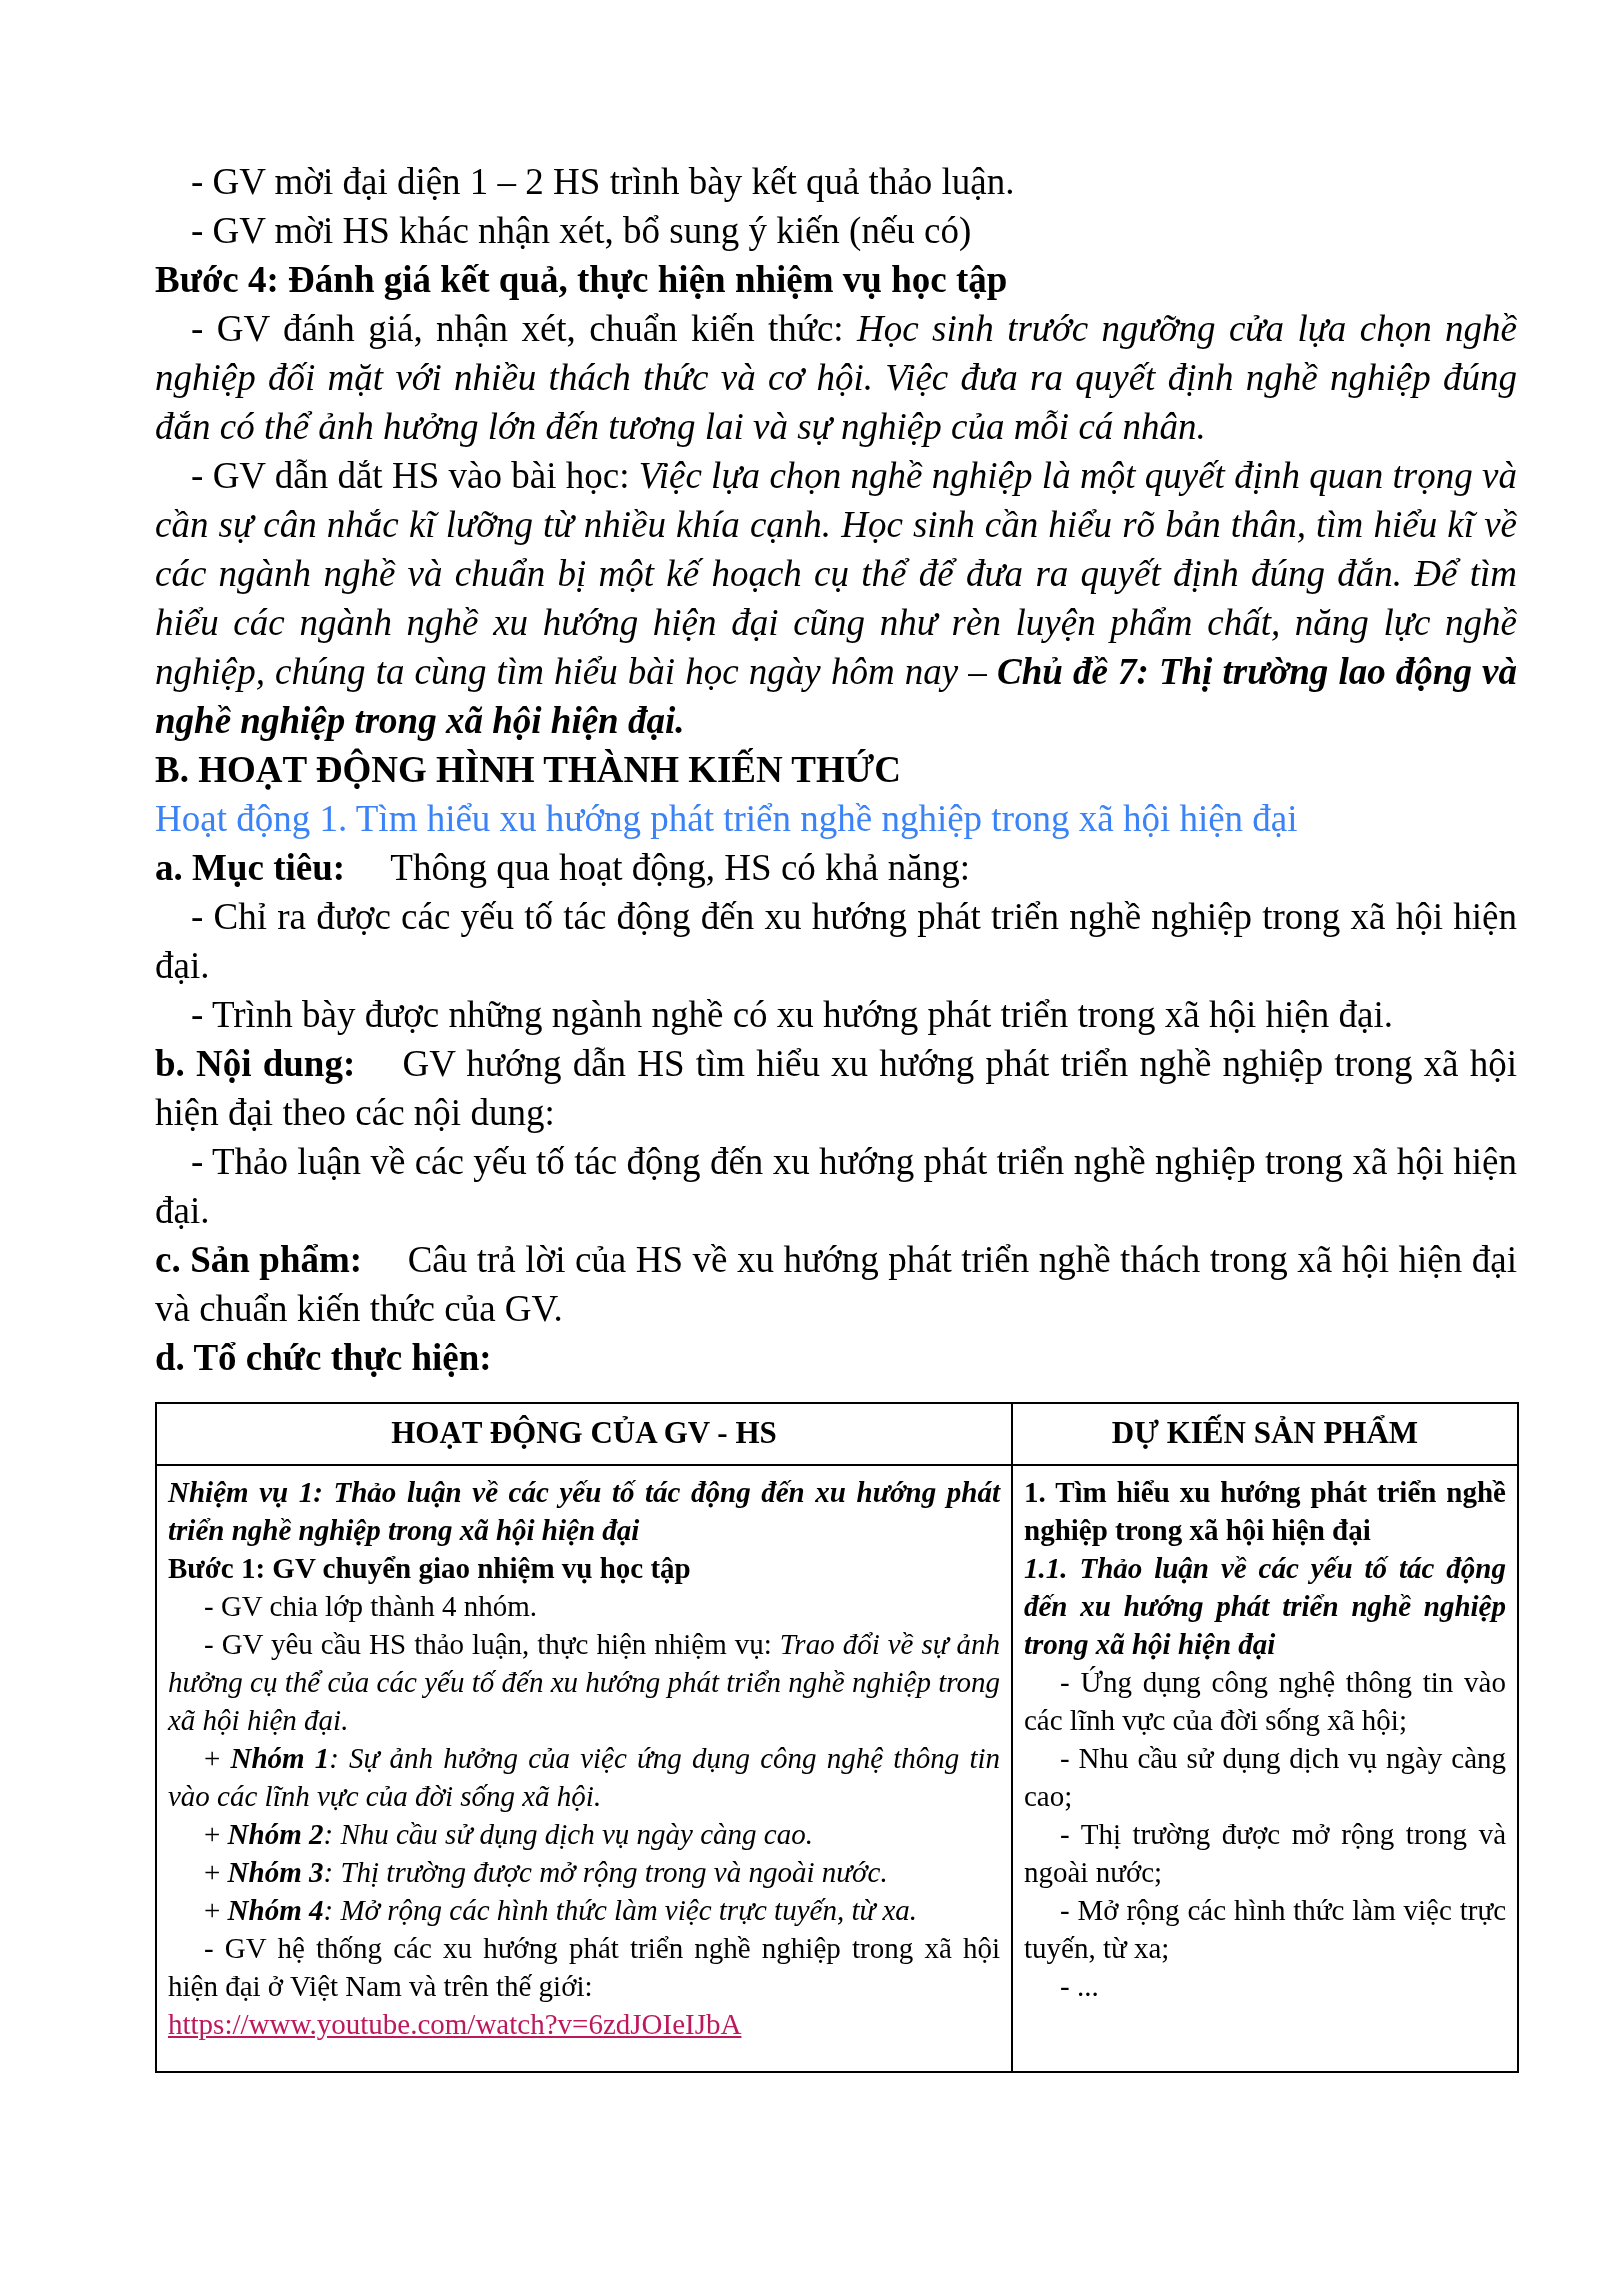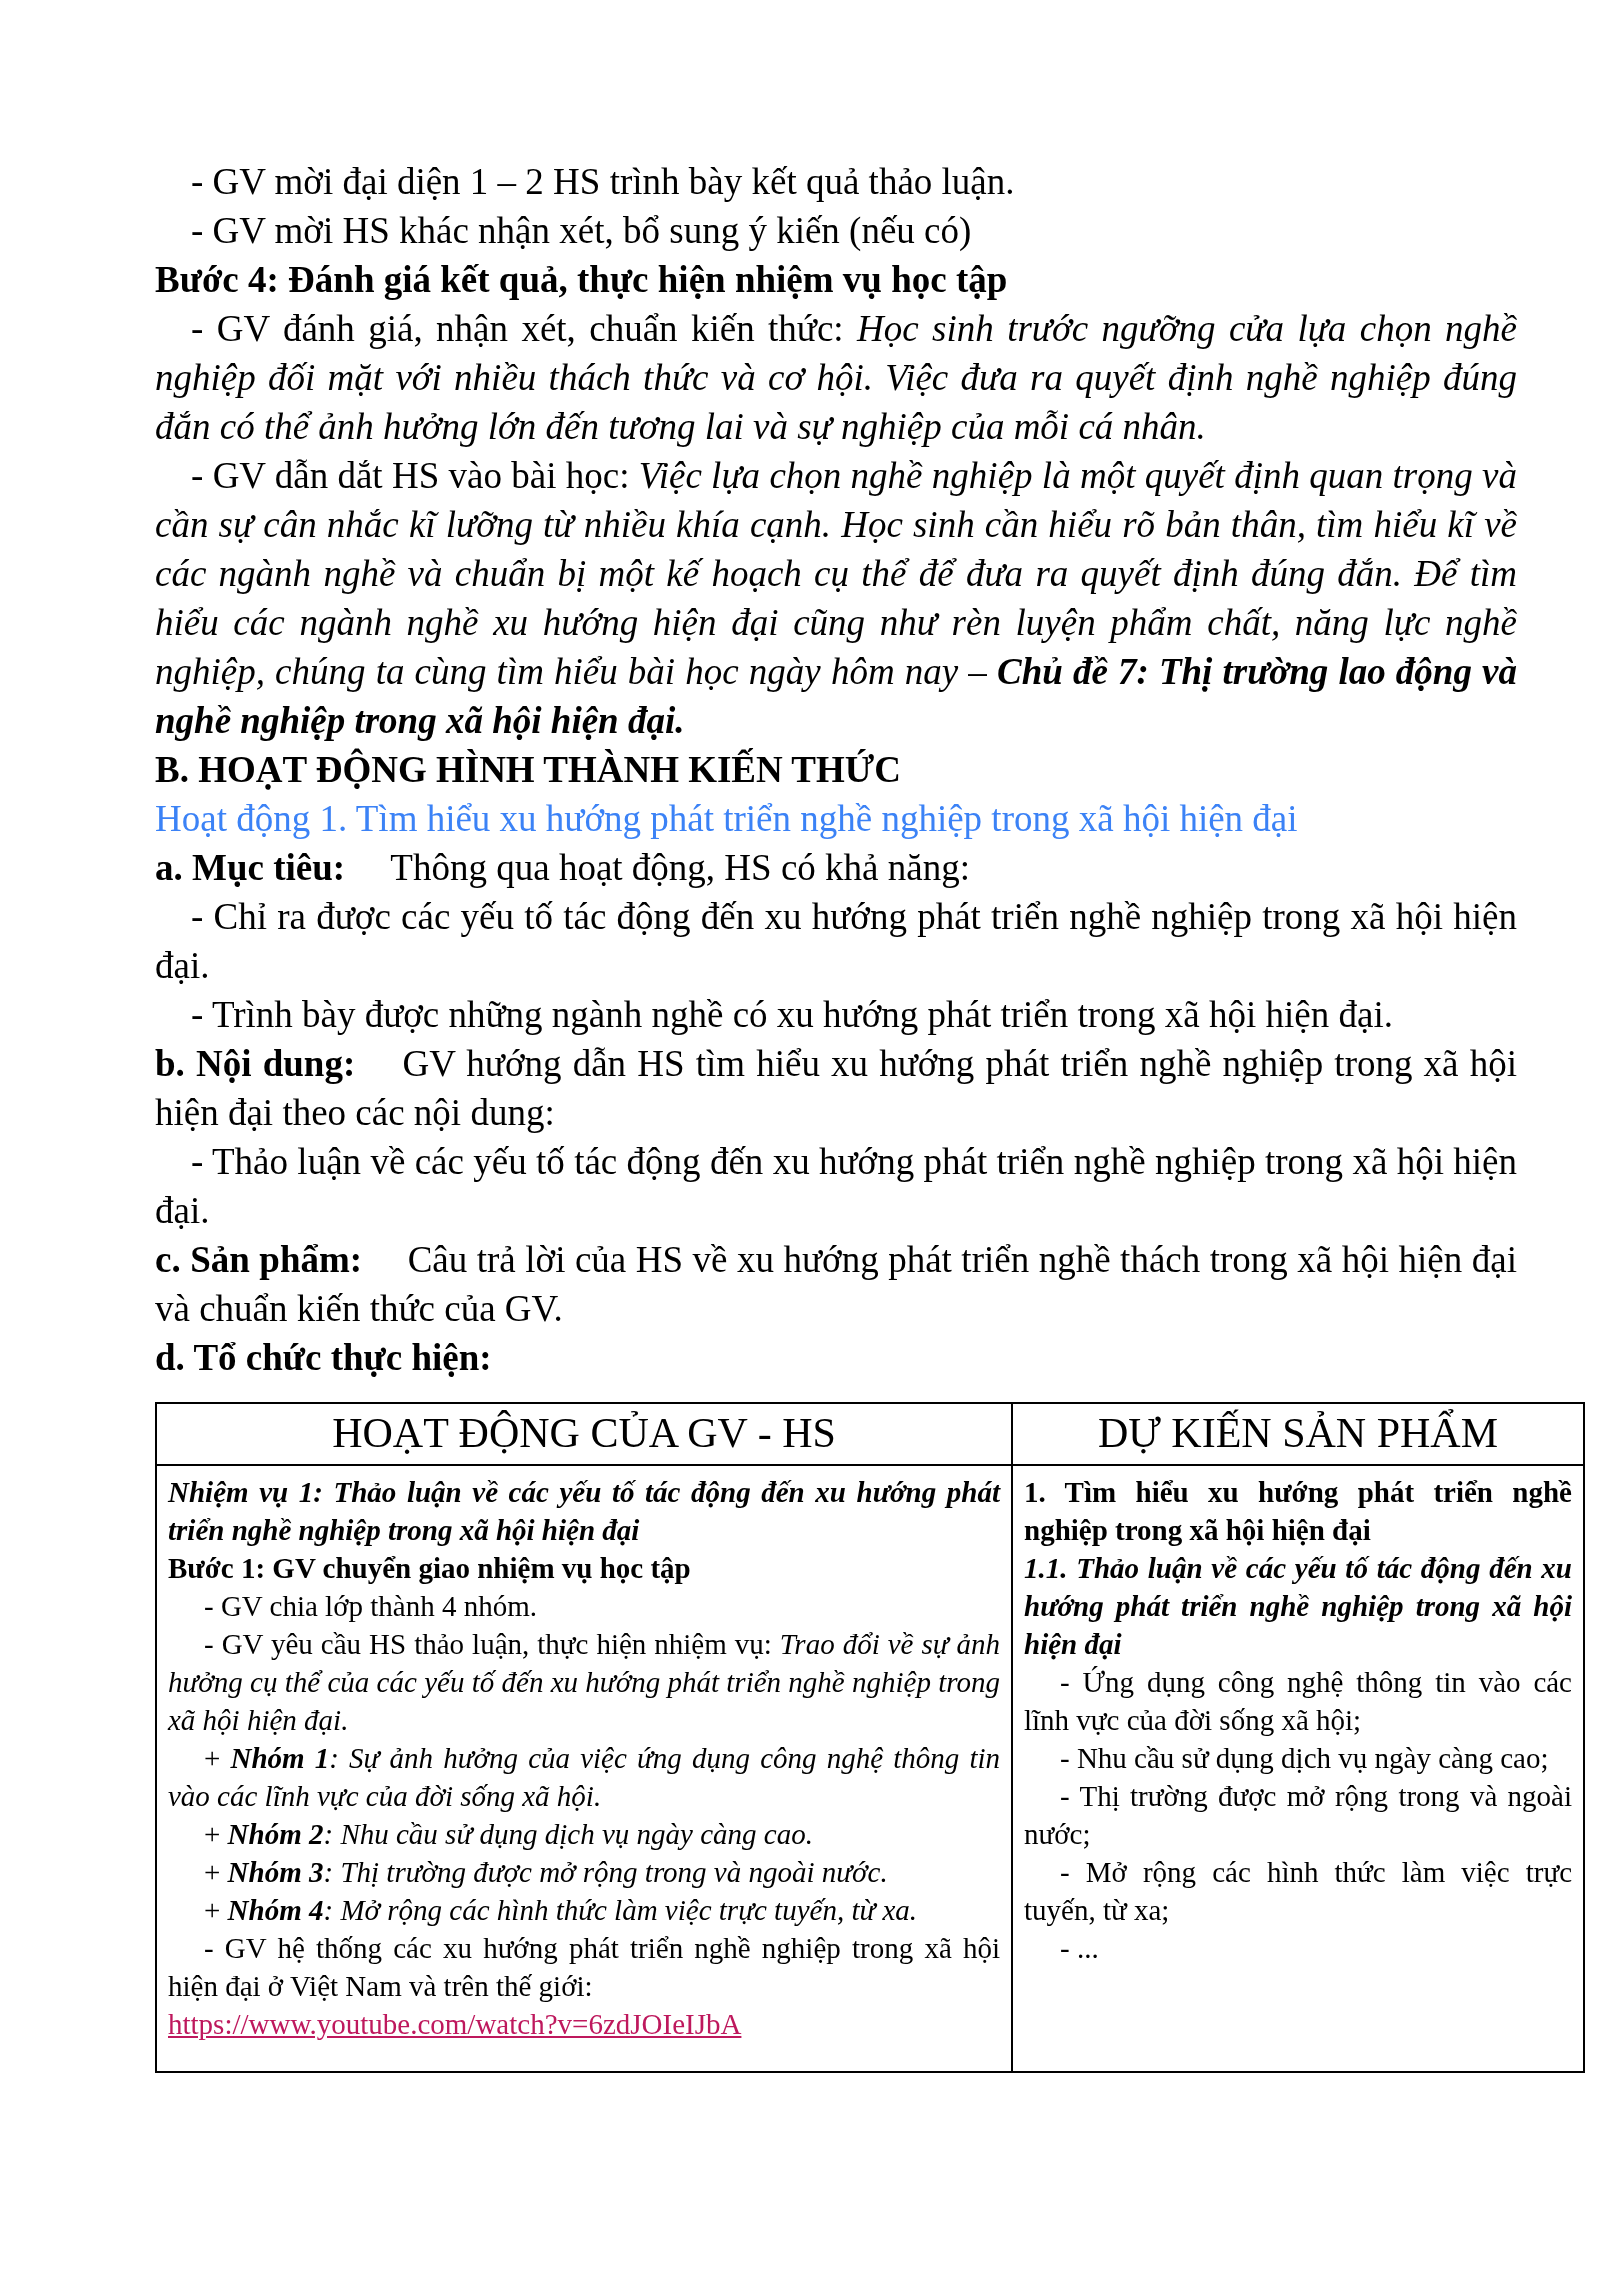--- a/index.html
+++ b/index.html
@@ -26,29 +26,29 @@
   a.run.link      { color:#be185d; text-decoration:underline; cursor:pointer; }
 
   table.plan-table {
     margin-top:19.6px;
     width:1362px;
     border-collapse:collapse;
     table-layout:fixed;
   }
   .plan-table th, .plan-table td { border:2.4px solid #000000; }
   .plan-table th {
-    font-weight:normal;
+    font-weight:bold;
     text-align:center;
-    font-size:42px;
+    font-size:31px;
     line-height:36px;
     padding:11px 6.3px 13.4px 6.3px;
     vertical-align:middle;
   }
   .col-left  { width:856px; }
-  .col-right { width:572px; }
+  .col-right { width:506px; }
   .plan-table td {
     vertical-align:top;
     font-size:29px;
     line-height:38px;
     text-align:justify;
     padding:7px 11px 28px 11px;
   }
   .tpara { margin:0; }
 </style>
 </head>

